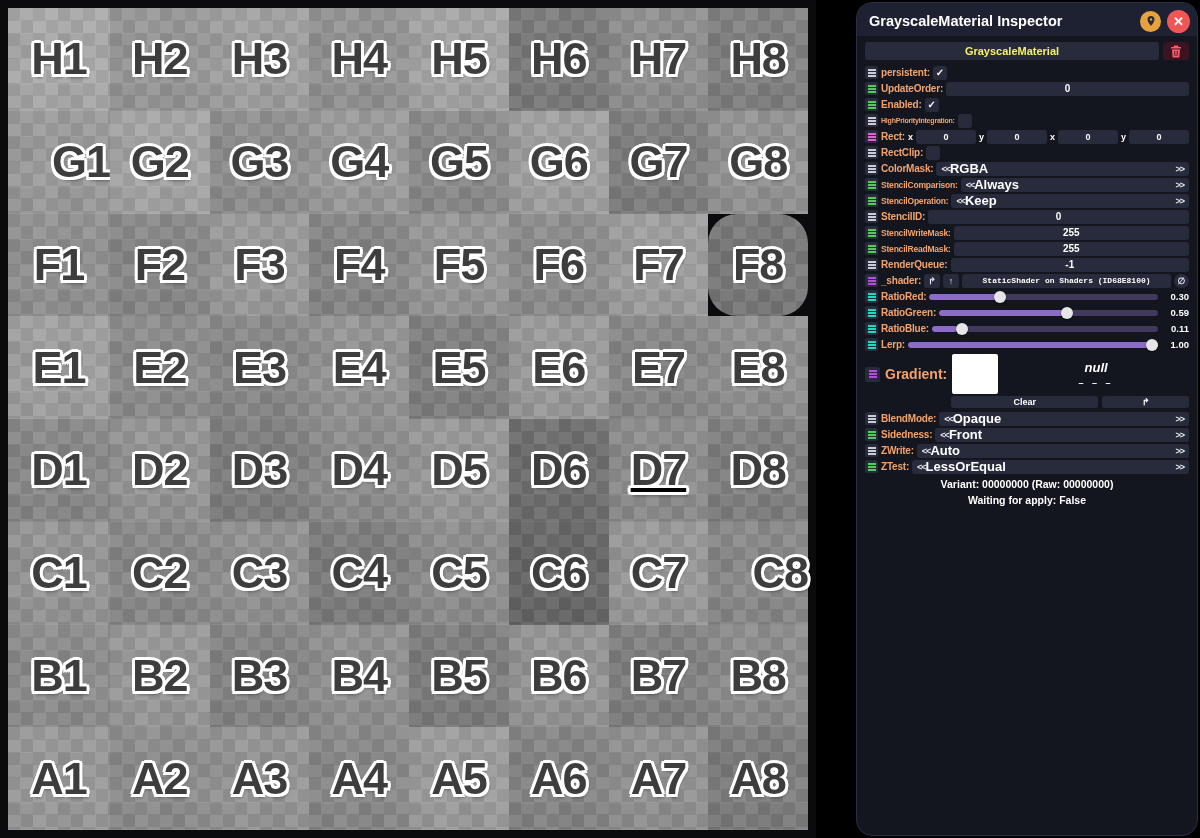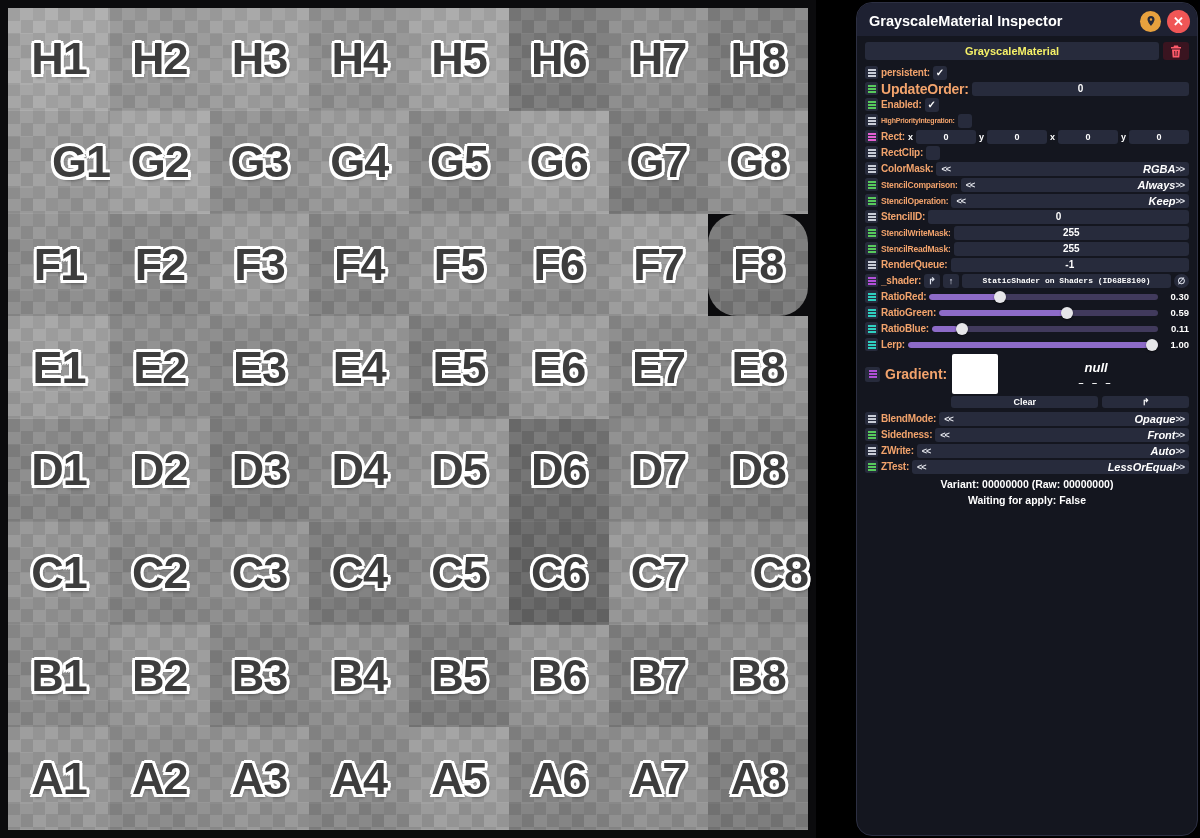--- a/index.html
+++ b/index.html
@@ -38,21 +38,21 @@
   .type-icon.big{width:15px;height:15px;align-self:center;}
   .prop-label{color:#f2a36c;font-weight:bold;font-size:10px;white-space:nowrap;letter-spacing:-0.2px;}
   .field{background:#272b3c;border-radius:3px;color:#fff;font-weight:bold;font-size:10px;height:14px;
          display:flex;align-items:center;justify-content:center;min-width:14px;box-sizing:border-box;}
   .grow{flex:1;}
   .filler{flex:1;}
   .checkbox{width:14px;height:14px;background:#272b3c;border-radius:3px;color:#fff;font-weight:bold;font-size:10px;
             display:flex;align-items:center;justify-content:center;flex:none;cursor:pointer;}
   .enum{justify-content:space-between;padding:0 5px;}
   .enum-arrow{color:#e8eaf0;font-size:9px;letter-spacing:-1px;cursor:pointer;}
-  .enum-value{flex:1;text-align:right;font-size:11px;font-style:italic;}
+  .enum-value{flex:1;text-align:left;font-size:13px;}
   .mini-label{color:#fff;font-size:9px;font-weight:bold;}
   .field.mini{flex:1;font-size:9px;}
   .sq-btn{width:16px;height:14px;background:#272b3c;border-radius:3px;color:#dfe3ee;font-size:9px;font-weight:bold;
           display:flex;align-items:center;justify-content:center;flex:none;cursor:pointer;}
   .sq-btn.round{border-radius:7px;width:15px;}
   .field.tiny{font-size:8px;font-family:Liberation Mono, monospace;}
   .slider{flex:1;position:relative;height:14px;cursor:pointer;}
   .track{position:absolute;left:0;right:0;top:4px;height:6px;border-radius:3px;background:#413a5c;overflow:hidden;}
   .fill{position:absolute;left:0;top:0;bottom:0;background:#8d6bc8;border-radius:3px;}
   .handle{position:absolute;top:1px;width:12px;height:12px;border-radius:50%;background:#e6e6e9;box-shadow:0 1px 2px rgba(0,0,0,.5);}
@@ -184,21 +184,21 @@
       </div>
       <div class="cell" style="background-color: rgb(140, 140, 140);">
         <span class="cell-label">D4</span>
       </div>
       <div class="cell" style="background-color: rgb(152, 152, 152);">
         <span class="cell-label">D5</span>
       </div>
       <div class="cell" style="background-color: rgb(110, 110, 110);">
         <span class="cell-label">D6</span>
       </div>
-      <div class="cell" style="background-color: rgb(140, 140, 140);">
+      <div class="cell" style="background-color: rgb(140, 140, 140); text-decoration: underline;">
         <span class="cell-label">D7</span>
       </div>
       <div class="cell" style="background-color: rgb(128, 128, 128);">
         <span class="cell-label">D8</span>
       </div>
       <div class="cell" style="background-color: rgb(148, 148, 148);">
         <span class="cell-label">C1</span>
       </div>
       <div class="cell" style="background-color: rgb(136, 136, 136);">
         <span class="cell-label">C2</span>
@@ -300,21 +300,21 @@
               <i class="bars"></i>
             </span>
             <span class="prop-label" style="font-size: 10px;">persistent:</span>
             <div class="checkbox">✓</div>
             <span class="filler"></span>
           </div>
           <div class="prop-row">
             <span class="type-icon" style="--tc: #57c95c;">
               <i class="bars"></i>
             </span>
-            <span class="prop-label" style="font-size: 14px;">UpdateOrder:</span>
+            <span class="prop-label" style="font-size: 10px;">UpdateOrder:</span>
             <div class="field grow">0</div>
           </div>
           <div class="prop-row">
             <span class="type-icon" style="--tc: #57c95c;">
               <i class="bars"></i>
             </span>
             <span class="prop-label" style="font-size: 10px;">Enabled:</span>
             <div class="checkbox">✓</div>
             <span class="filler"></span>
           </div>

